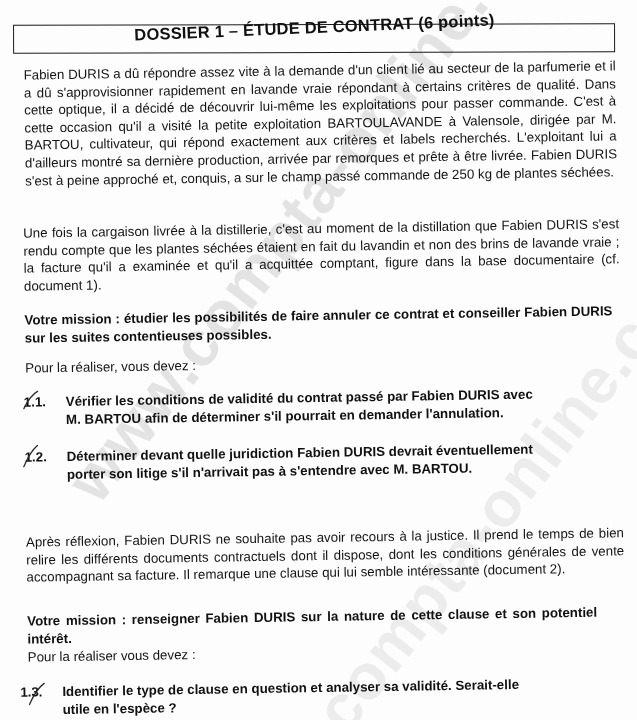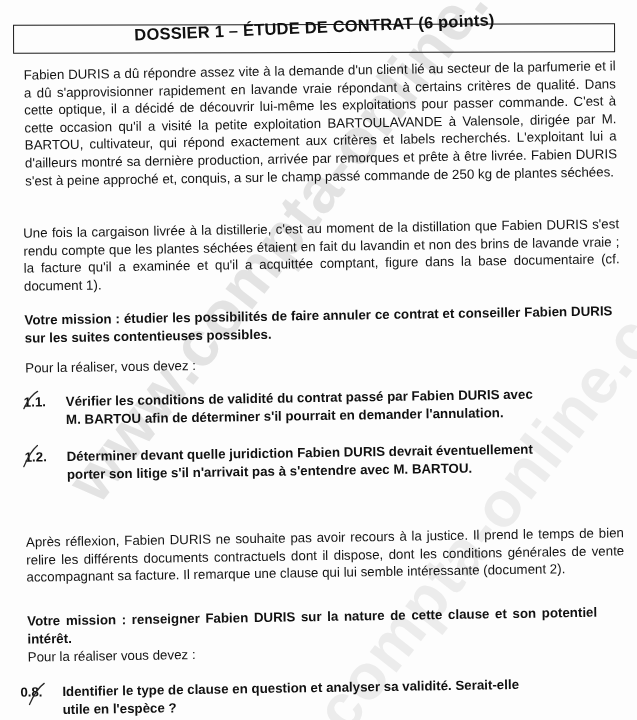--- a/index.html
+++ b/index.html
@@ -209,21 +209,21 @@
       <span>Votre mission :</span><span> renseigner Fabien DURIS sur la nature de cette clause et son potentiel intérêt.</span>
     </div>
 
     <div class="plain-line" style="left:22px; top:644px;">Pour la réaliser vous devez :</div>
 
     <div class="question" style="left:14px; top:679px; width:600px;">
       <span class="q-num">
         <svg class="pen-mark" viewBox="0 0 26 24" style="left:6px; top:-2px;">
           <path d="M3 23 C7 14, 12 6, 18 2" stroke="#2a2a2a" stroke-width="1.3" fill="none" stroke-linecap="round"></path>
         </svg>
-        <span>0.8.</span>
+        <span>1.3.</span>
       </span>
       <span class="q-body">
         <span class="q-line">Identifier le type de clause en question et analyser sa validité. Serait-elle</span>
         <span class="q-line">utile en l'espèce ?</span>
       </span>
     </div>
 
   </div>
 </div>
 

